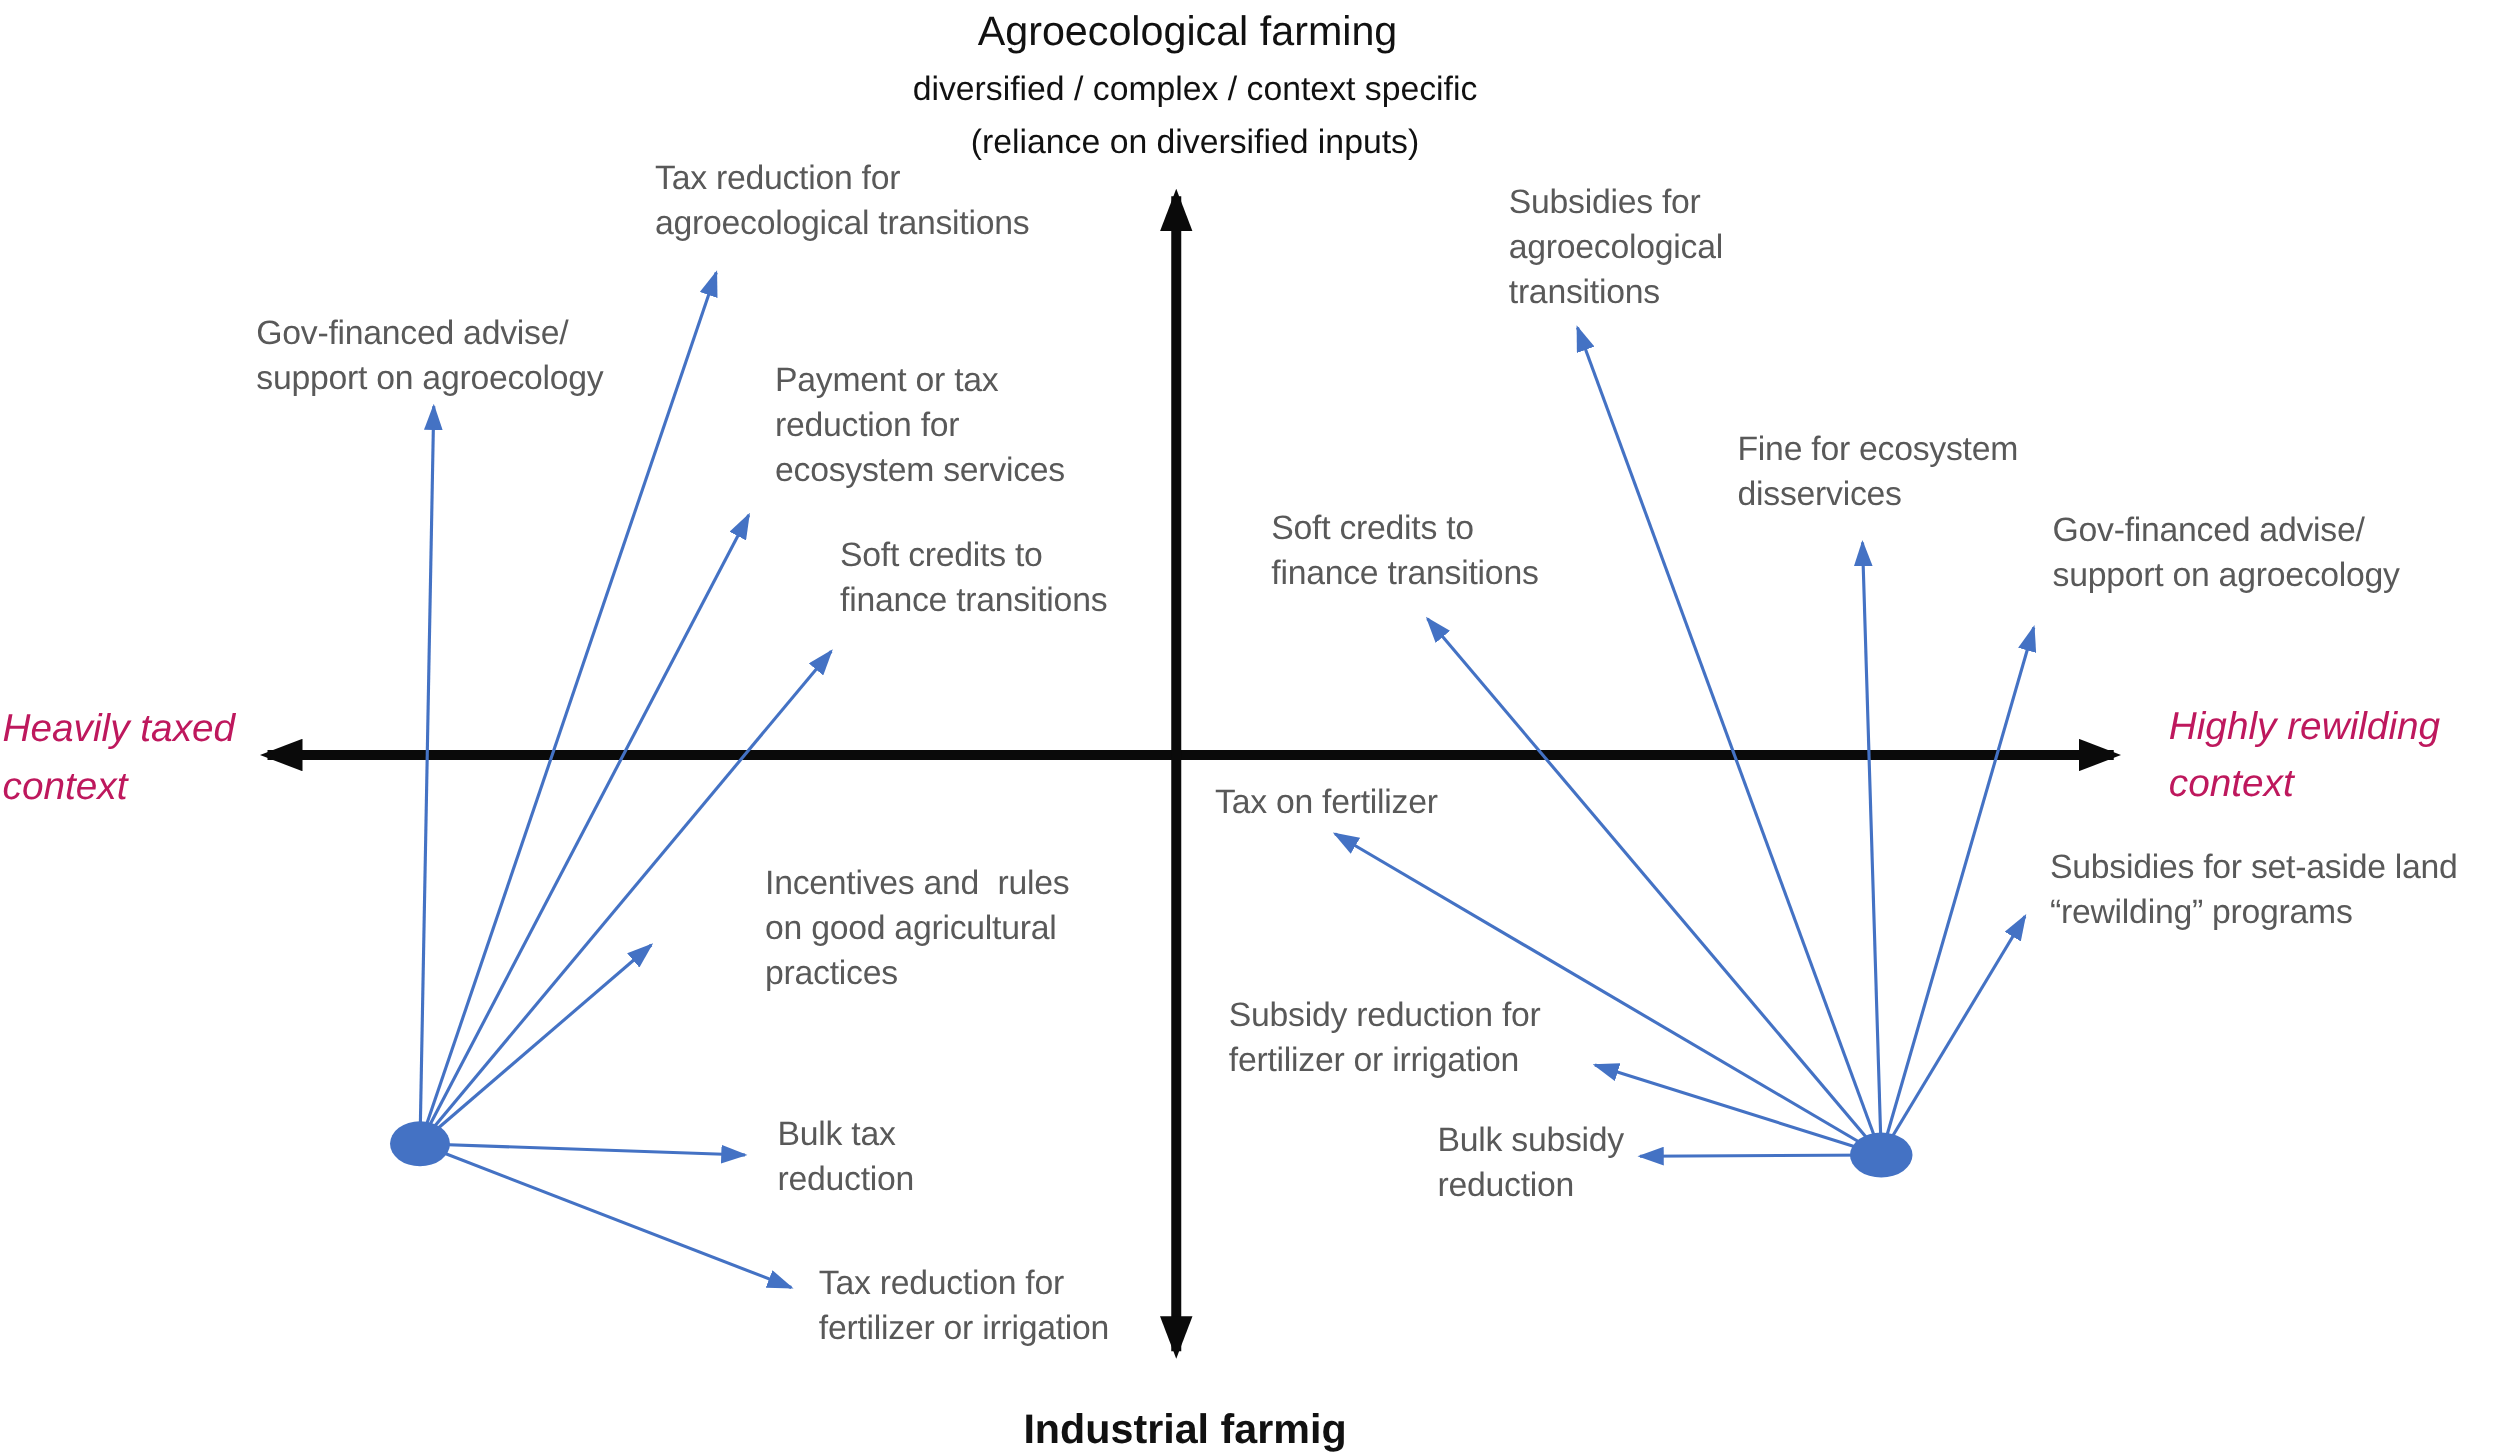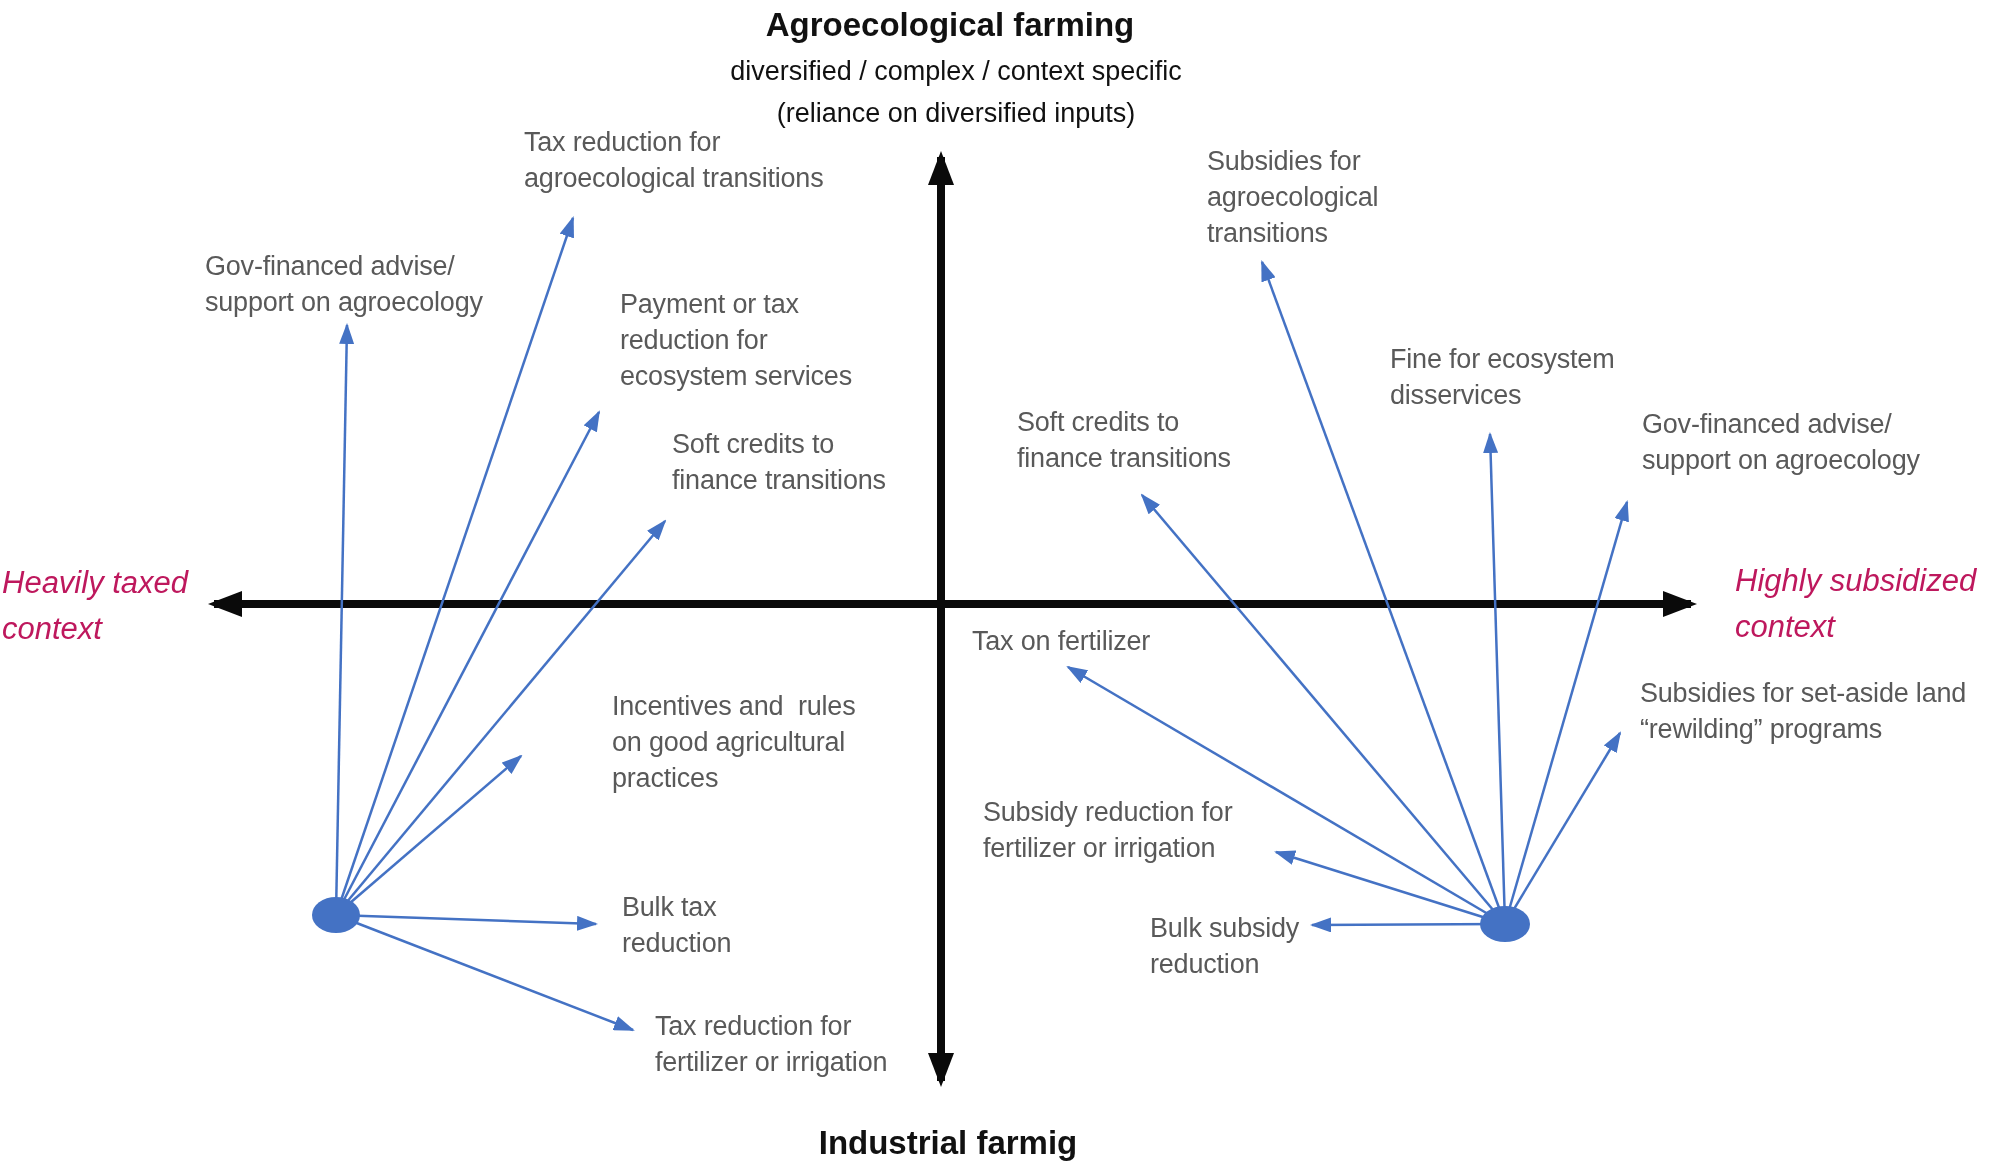--- a/index.html
+++ b/index.html
@@ -29,21 +29,21 @@
     font-style:italic;
   }
   #top-axis-title{
     position:absolute;
     left:950px;top:0;
     transform:translateX(-50%);
     text-align:center;
     color:#111;
     white-space:nowrap;
   }
-  #top-axis-title .t1{font-weight:bold;font-size:33px;line-height:50px;}
+  #top-axis-title .t1{font-weight:normal;font-size:33px;line-height:50px;}
   #top-axis-title .t2{font-size:27px;line-height:42px;margin-left:12px;}
   #bottom-axis-title{
     position:absolute;
     left:948px;top:1124px;
     transform:translateX(-50%);
     font-weight:bold;
     font-size:33px;
     color:#111;
     white-space:nowrap;
   }
@@ -95,31 +95,31 @@
 
     <div id="top-axis-title">
       <div class="t1">Agroecological farming</div>
       <div class="t2">diversified / complex / context specific</div>
       <div class="t2">(reliance on diversified inputs)</div>
     </div>
 
     <div id="bottom-axis-title">Industrial farmig</div>
 
     <div class="axis-end-label" id="left-axis-label" style="left: 2px; top: 560px;"><div>Heavily taxed</div><div>context</div></div>
-    <div class="axis-end-label" id="right-axis-label" style="left: 1735px; top: 558px;"><div>Highly subsidized</div><div>context</div></div>
+    <div class="axis-end-label" id="right-axis-label" style="left: 1735px; top: 558px;"><div>Highly rewilding</div><div>context</div></div>
 
   <div class="policy-label" style="left: 524px; top: 124px;"><div>Tax reduction for</div><div>agroecological transitions</div></div>
       <div class="policy-label" style="left: 205px; top: 248px;"><div>Gov-financed advise/</div><div>support on agroecology</div></div>
       <div class="policy-label" style="left: 620px; top: 286px;"><div>Payment or tax</div><div>reduction for</div><div>ecosystem services</div></div>
       <div class="policy-label" style="left: 672px; top: 426px;"><div>Soft credits to</div><div>finance transitions</div></div>
       <div class="policy-label" style="left: 612px; top: 688px;"><div>Incentives and  rules</div><div>on good agricultural</div><div>practices</div></div>
       <div class="policy-label" style="left: 622px; top: 889px;"><div>Bulk tax</div><div>reduction</div></div>
       <div class="policy-label" style="left: 655px; top: 1008px;"><div>Tax reduction for</div><div>fertilizer or irrigation</div></div>
       <div class="policy-label" style="left: 1207px; top: 143px;"><div>Subsidies for</div><div>agroecological</div><div>transitions</div></div>
       <div class="policy-label" style="left: 1390px; top: 341px;"><div>Fine for ecosystem</div><div>disservices</div></div>
       <div class="policy-label" style="left: 1642px; top: 406px;"><div>Gov-financed advise/</div><div>support on agroecology</div></div>
       <div class="policy-label" style="left: 1017px; top: 404px;"><div>Soft credits to</div><div>finance transitions</div></div>
       <div class="policy-label" style="left: 972px; top: 623px;"><div>Tax on fertilizer</div></div>
       <div class="policy-label" style="left: 983px; top: 794px;"><div>Subsidy reduction for</div><div>fertilizer or irrigation</div></div>
-      <div class="policy-label" style="left: 1150px; top: 894px; margin-top: 16px;"><div>Bulk subsidy</div><div>reduction</div></div>
+      <div class="policy-label" style="left: 1150px; top: 894px;"><div>Bulk subsidy</div><div>reduction</div></div>
       <div class="policy-label" style="left: 1640px; top: 675px;"><div>Subsidies for set-aside land</div><div>“rewilding” programs</div></div>
     </div>
 </div>
 
 </body></html>

